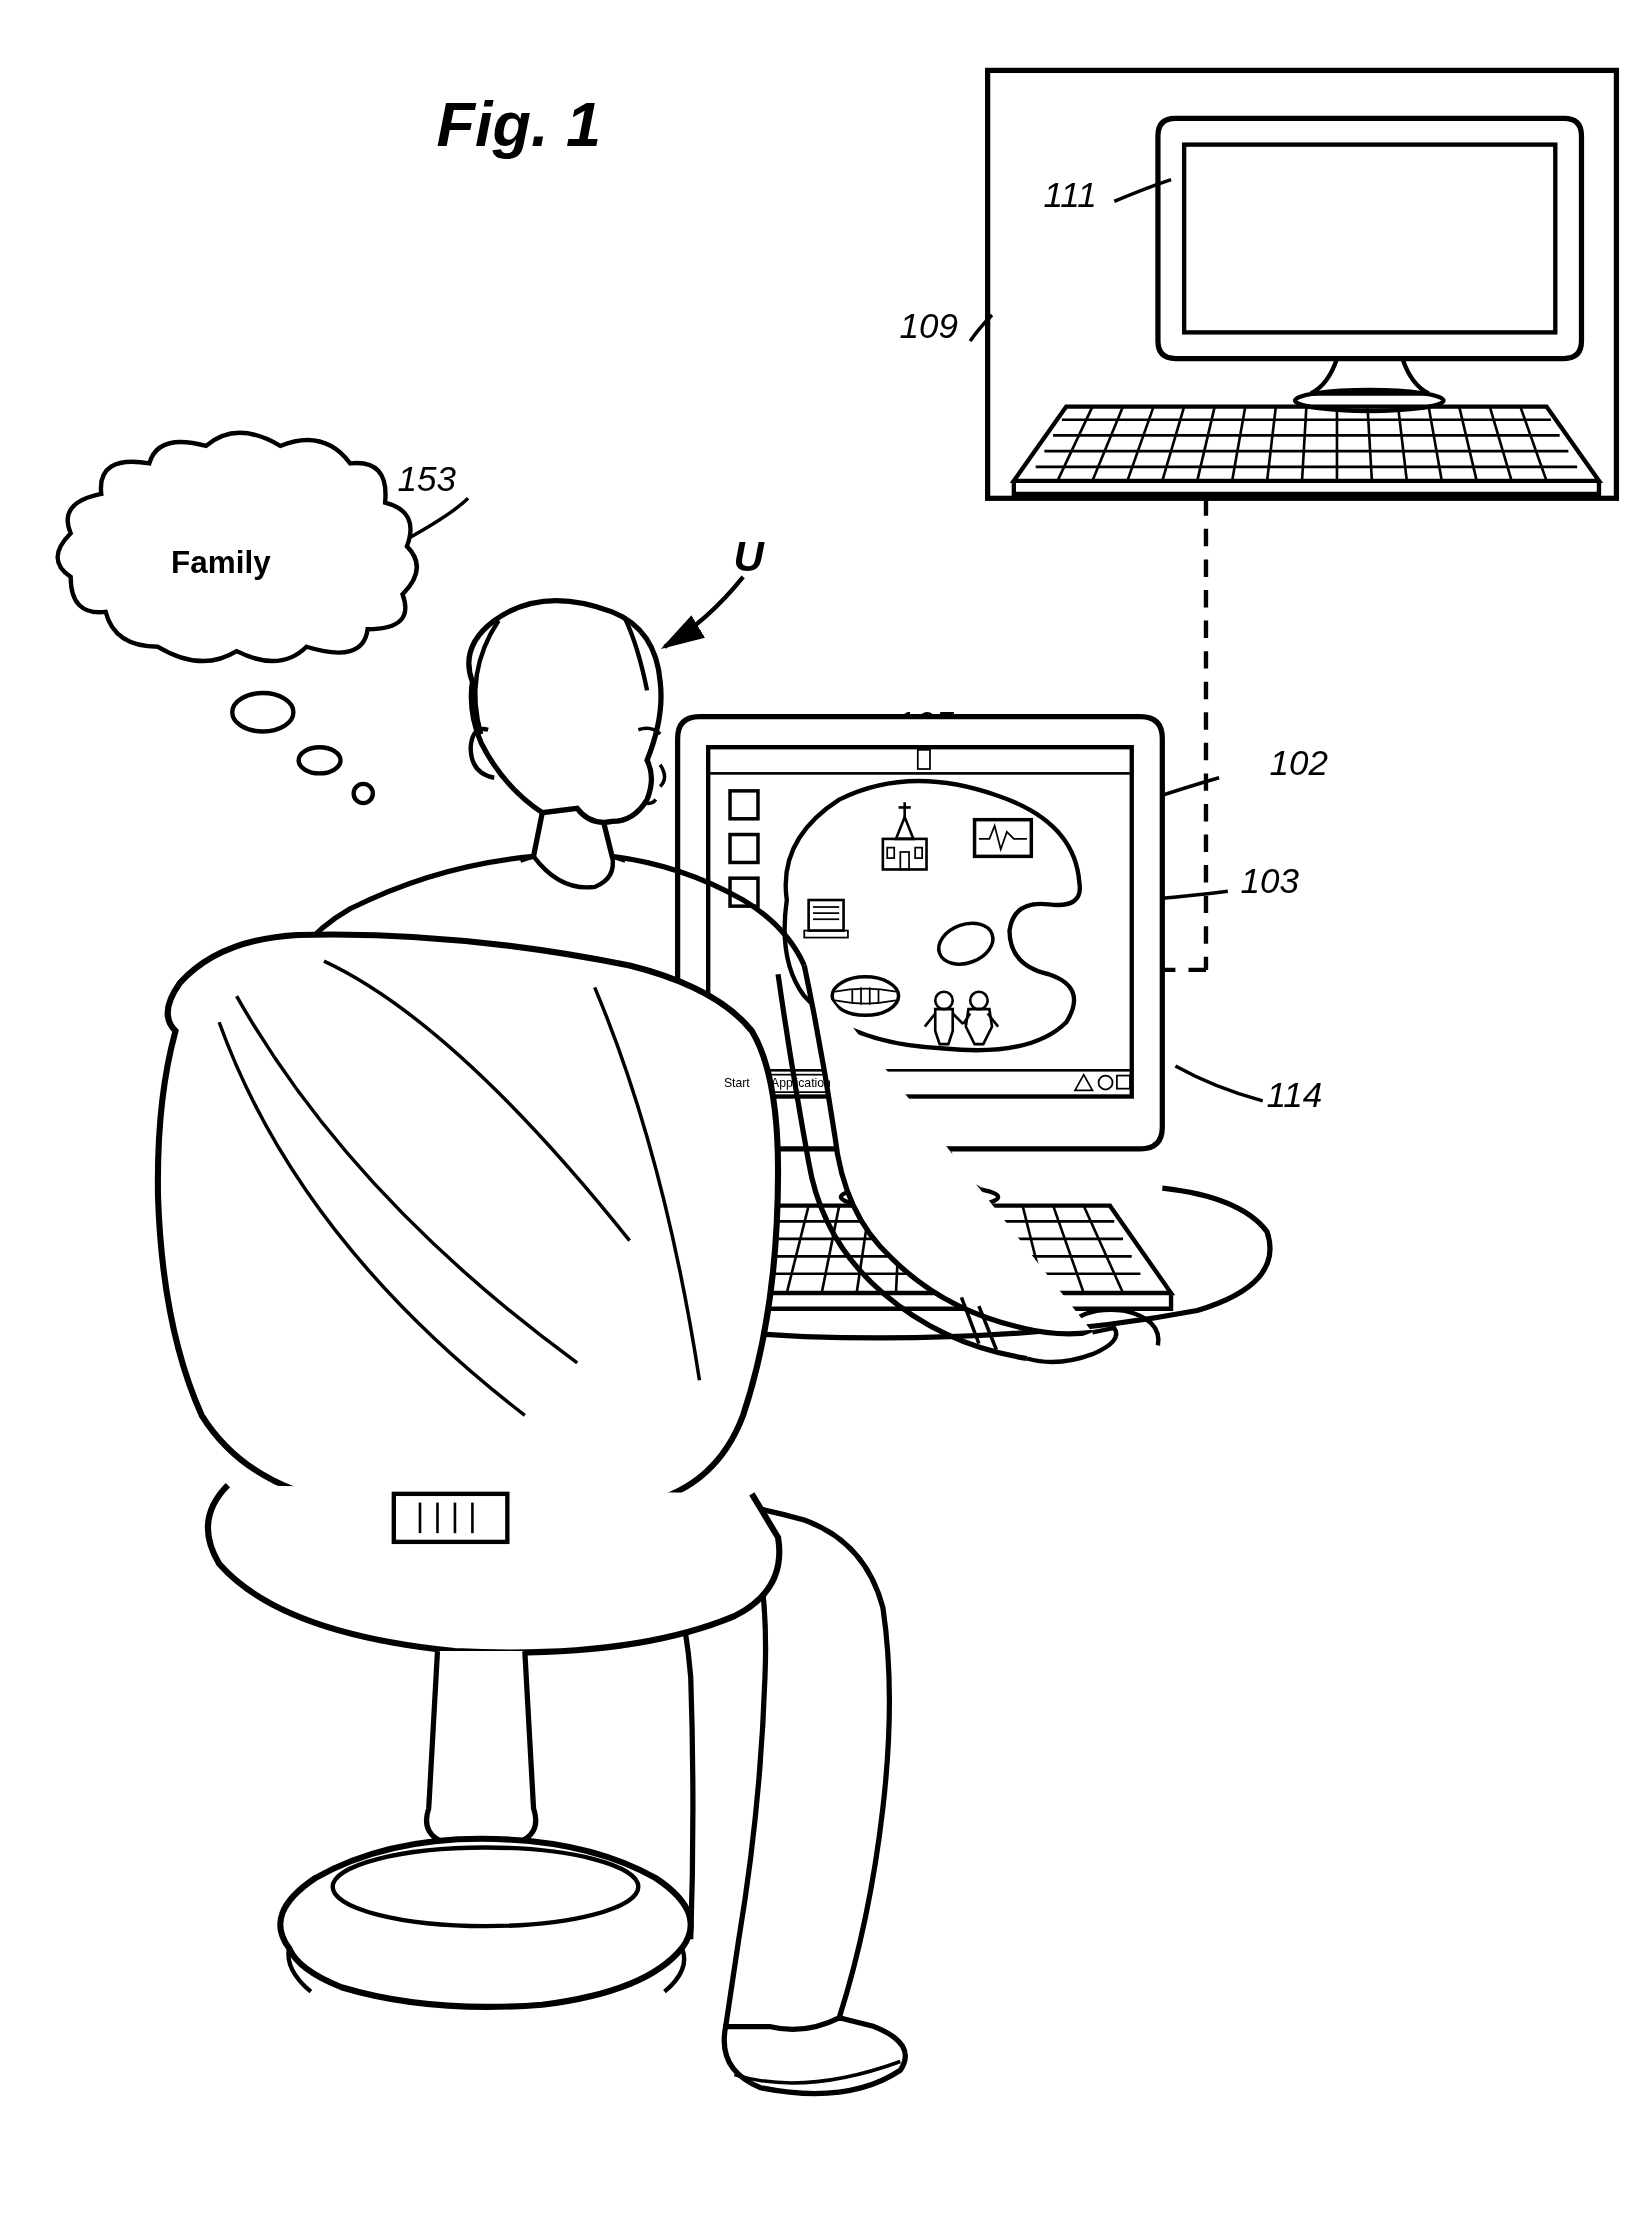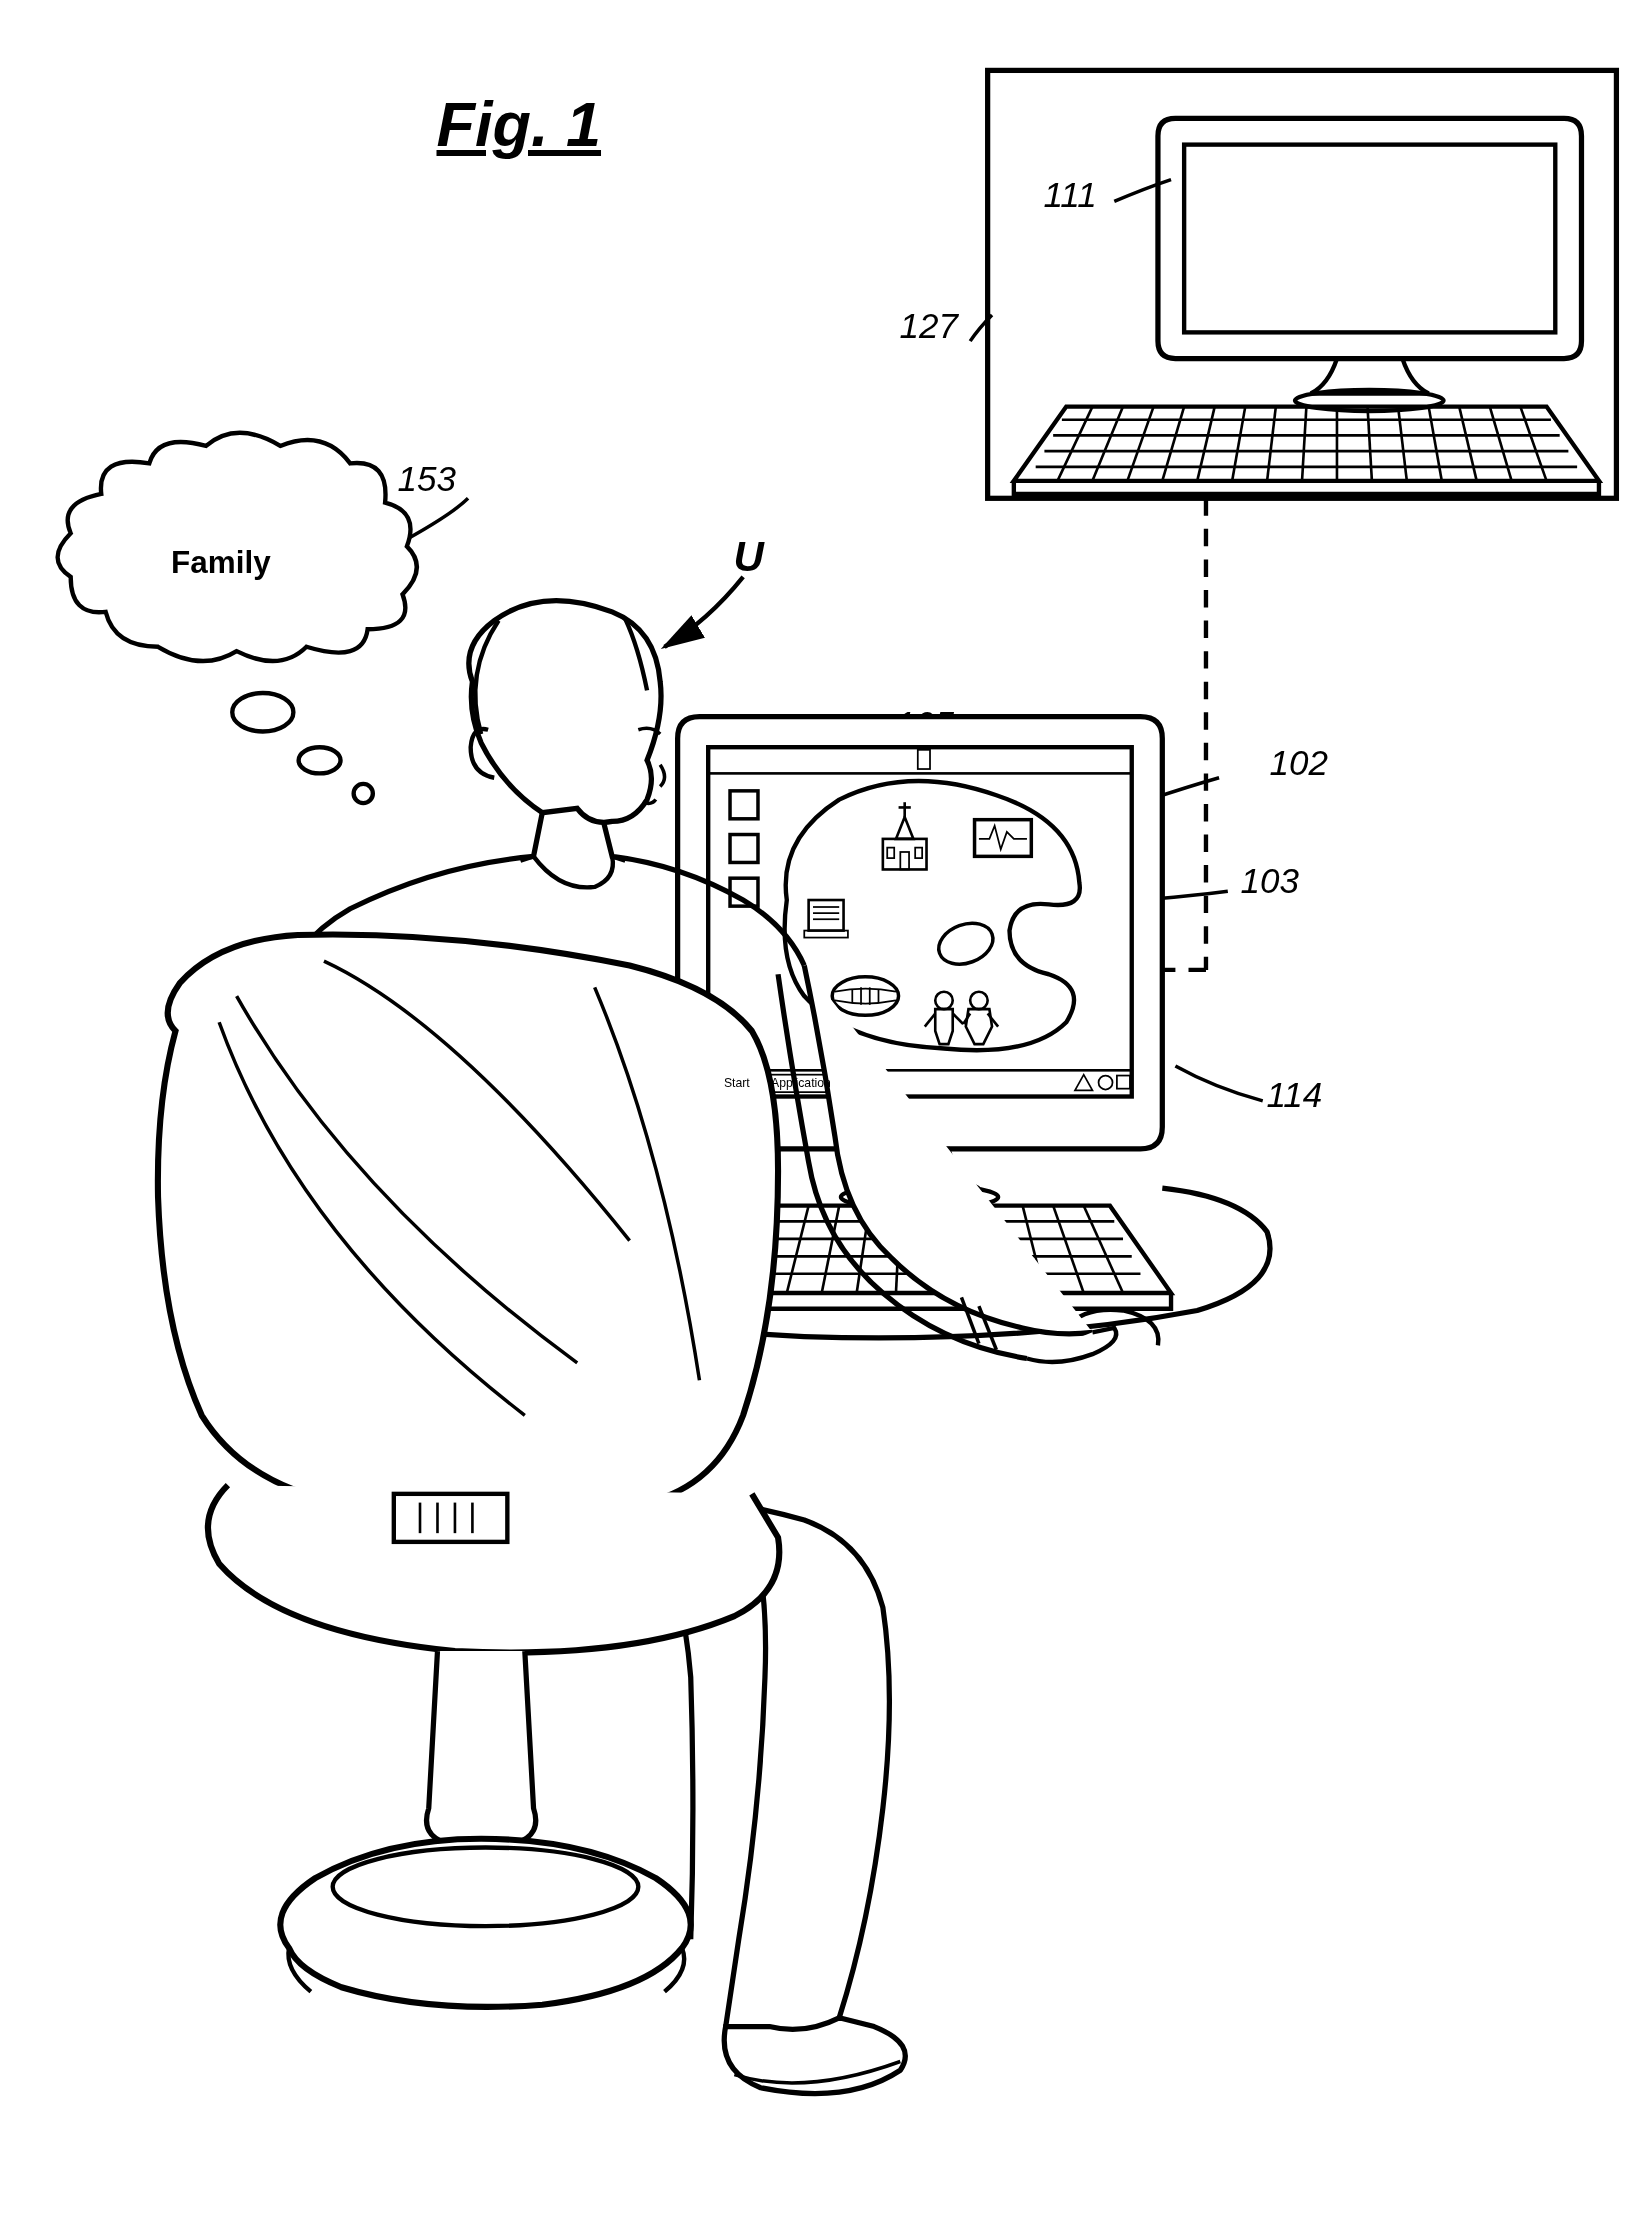--- a/index.html
+++ b/index.html
@@ -14,21 +14,20 @@
       position: relative;
       background: white;
     }
     .figure-title {
       position: absolute;
       top: 70px;
       left: 419px;
       font-size: 63px;
       font-weight: bold;
       font-style: italic;
-      text-decoration: underline;
     }
     .ref-label {
       position: absolute;
       font-size: 35px;
       font-style: italic;
     }
     .arrow-u {
       position: absolute;
       top: 515px;
       left: 716px;
@@ -55,21 +54,21 @@
 <body>
 
 <div class="page">
 
   <div class="figure-title">Fig. 1</div>
 
   <div class="arrow-u">U</div>
 
   <div class="ref-label" style="top:441px; left:380px;">153</div>
   <div class="ref-label" style="top:157px; left:1026px;">111</div>
-  <div class="ref-label" style="top:288px; left:882px;">127</div>
+  <div class="ref-label" style="top:288px; left:882px;">109</div>
   <div class="ref-label" style="top:686px; left:878px;">105</div>
   <div class="ref-label" style="top:725px; left:1252px;text-align:right;">102</div>
   <div class="ref-label" style="top:843px; left:1223px;">103</div>
   <div class="ref-label" style="top:1057px; left:1249px;">114</div>
 
   <svg class="main-svg" viewBox="0 0 1883 2557">
     <defs>
       <marker id="arrowhead" markerWidth="10" markerHeight="10" refX="9" refY="3" orient="auto">
         <polygon points="0 0, 10 3, 0 6" fill="black"></polygon>
       </marker>

